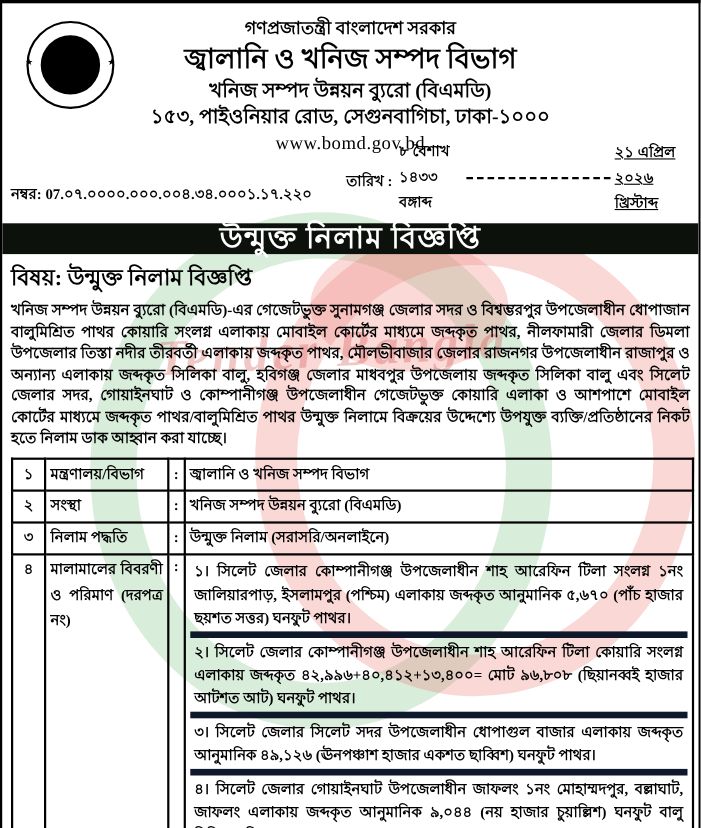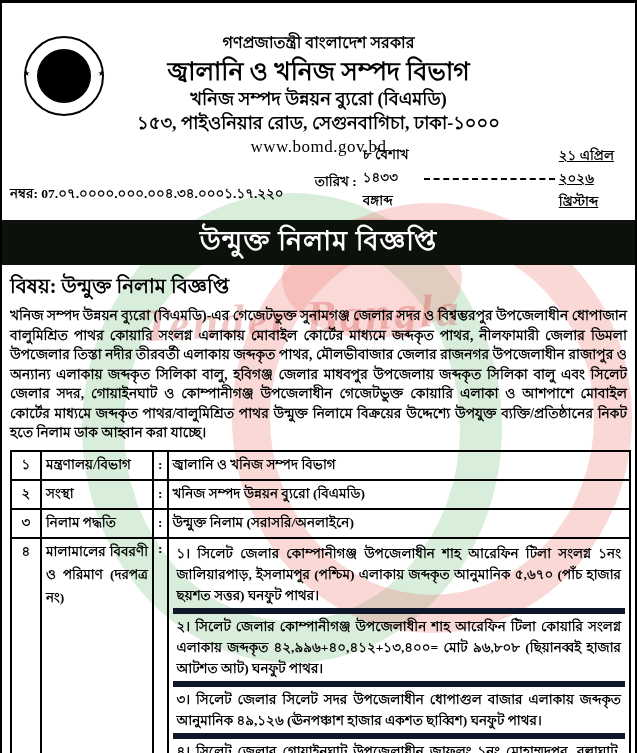--- a/index.html
+++ b/index.html
@@ -22,42 +22,42 @@
     letter-spacing:3px; color:rgba(210,70,65,0.30); transform:rotate(-3deg); white-space:nowrap; }
   .content { position:relative; z-index:1; }
   
   .header { position:relative; height:122px; }
   .seal-outer { position:absolute; left:22px; top:16px; width:80px; height:80px;
     border:2px solid #000; border-radius:50%; background:#fff;
     display:flex; align-items:center; justify-content:center; }
   .seal-inner { width:54px; height:54px; background:#000; border-radius:50%; position:relative; }
   .seal-inner::after { content:"★"; position:absolute; left:-14px; top:20px; font-size:8px; color:#000; }
   .seal-inner::before { content:"★"; position:absolute; right:-14px; top:20px; font-size:8px; color:#000; }
-  .header-center { width:380px; margin:17px auto; padding-top:10px; text-align:center; }
+  .header-center { width:380px; margin:0 auto; padding-top:10px; text-align:center; }
   .h-line1 { font-size:16px; font-weight:bold; }
   .h-line2 { font-size:25px; font-weight:bold; line-height:30px; }
   .h-line3 { font-size:18px; font-weight:600; line-height:24px; }
   .h-line4 { font-size:18px; font-weight:700; line-height:24px; }
   .h-web   { font-size:17px; font-weight:normal; line-height:24px; letter-spacing:0.5px; }
   .brand-right { position:absolute; right:14px; top:10px; width:128px; text-align:center; }
   .brand-logo { display:inline-block; width:56px; height:56px; }
   .brand-caption { font-size:11.5px; font-weight:bold; line-height:15px; margin-top:4px; }
   
   .memo-row { display:flex; justify-content:space-between; align-items:flex-end;
     padding:0 6px 0 8px; margin-top:2px; }
   .memo-number { font-size:13.5px; font-weight:bold; padding-bottom:8px; }
   .date-block { display:flex; align-items:center; font-size:13.5px; font-weight:bold; }
   .date-label { margin-right:2px; padding-top:6px; }
   .date-stack { display:flex; flex-direction:row; align-items:center; min-width:170px; }
   .date-top { padding:0 4px 1px; }
   .date-sep { width:100%; border-top:2px dashed #000; height:0; }
   .date-bottom { padding:1px 4px 0;text-decoration:underline; }
   
-  .banner { margin-top:6px; height:45px; background:#0c110c; color:#fff;
-    display:flex; justify-content:center;
+  .banner { margin-top:6px; height:28px; background:#0c110c; color:#fff;
+    display:flex; align-items:center; justify-content:center;
     font-size:27px; font-weight:bold; letter-spacing:1px; }
   
   .subject { padding:6px 8px 0; font-size:20px; font-weight:bold; }
   .intro { padding:2px 8px 0; font-size:13.8px; font-weight:600; line-height:19.5px;
     text-align:justify; }
   
   table.notice { width:621px; margin:7px 8px 0; border-collapse:collapse; }
   table.notice, table.notice td { border:2px solid #000; }
   table.notice td { padding:2px 4px; font-size:13.5px; vertical-align:middle; }
   td.c-serial { width:30px; text-align:center; font-weight:bold; }

